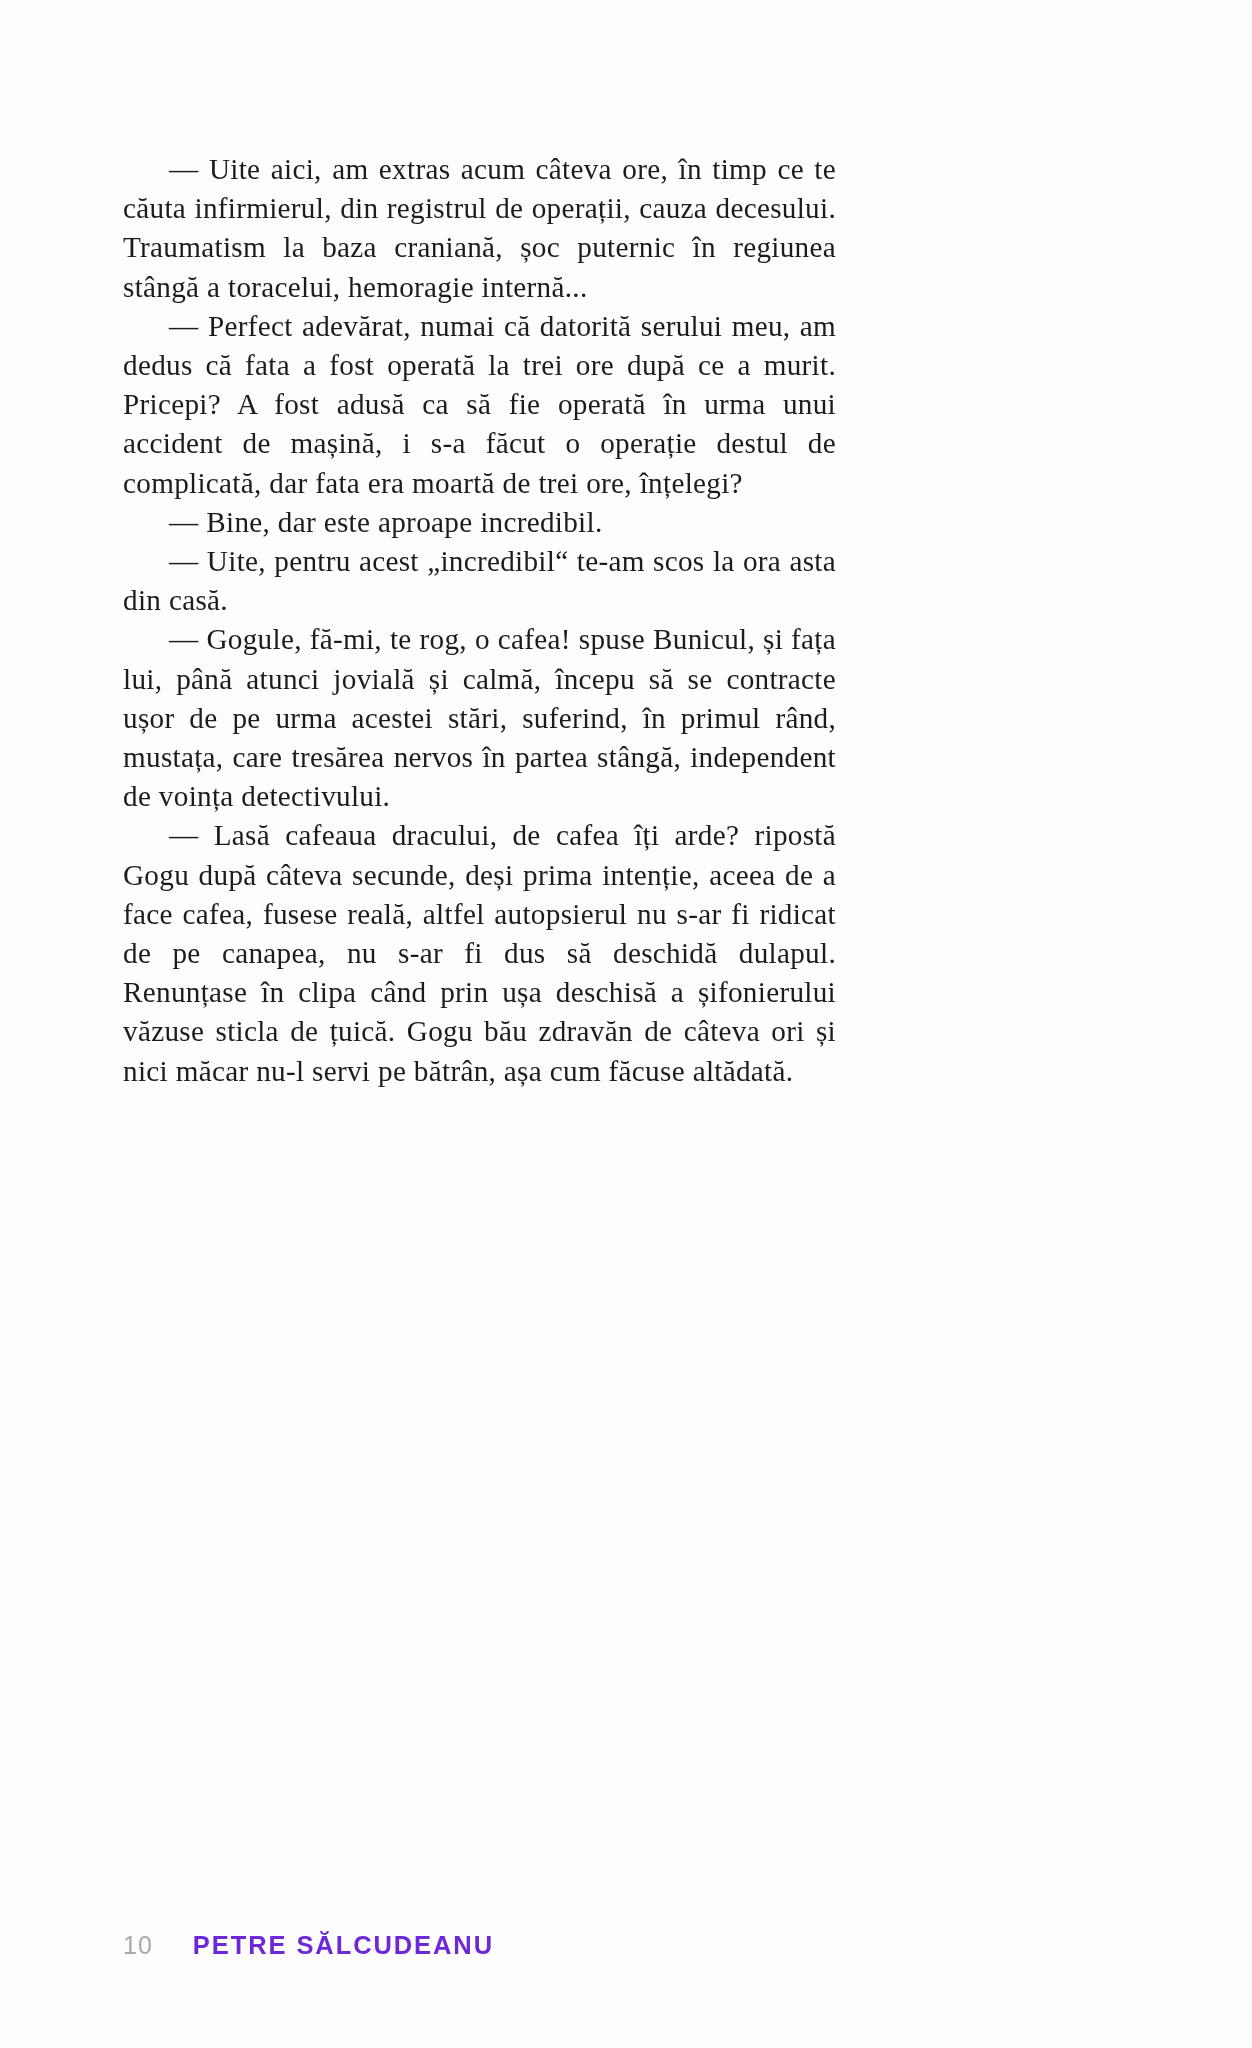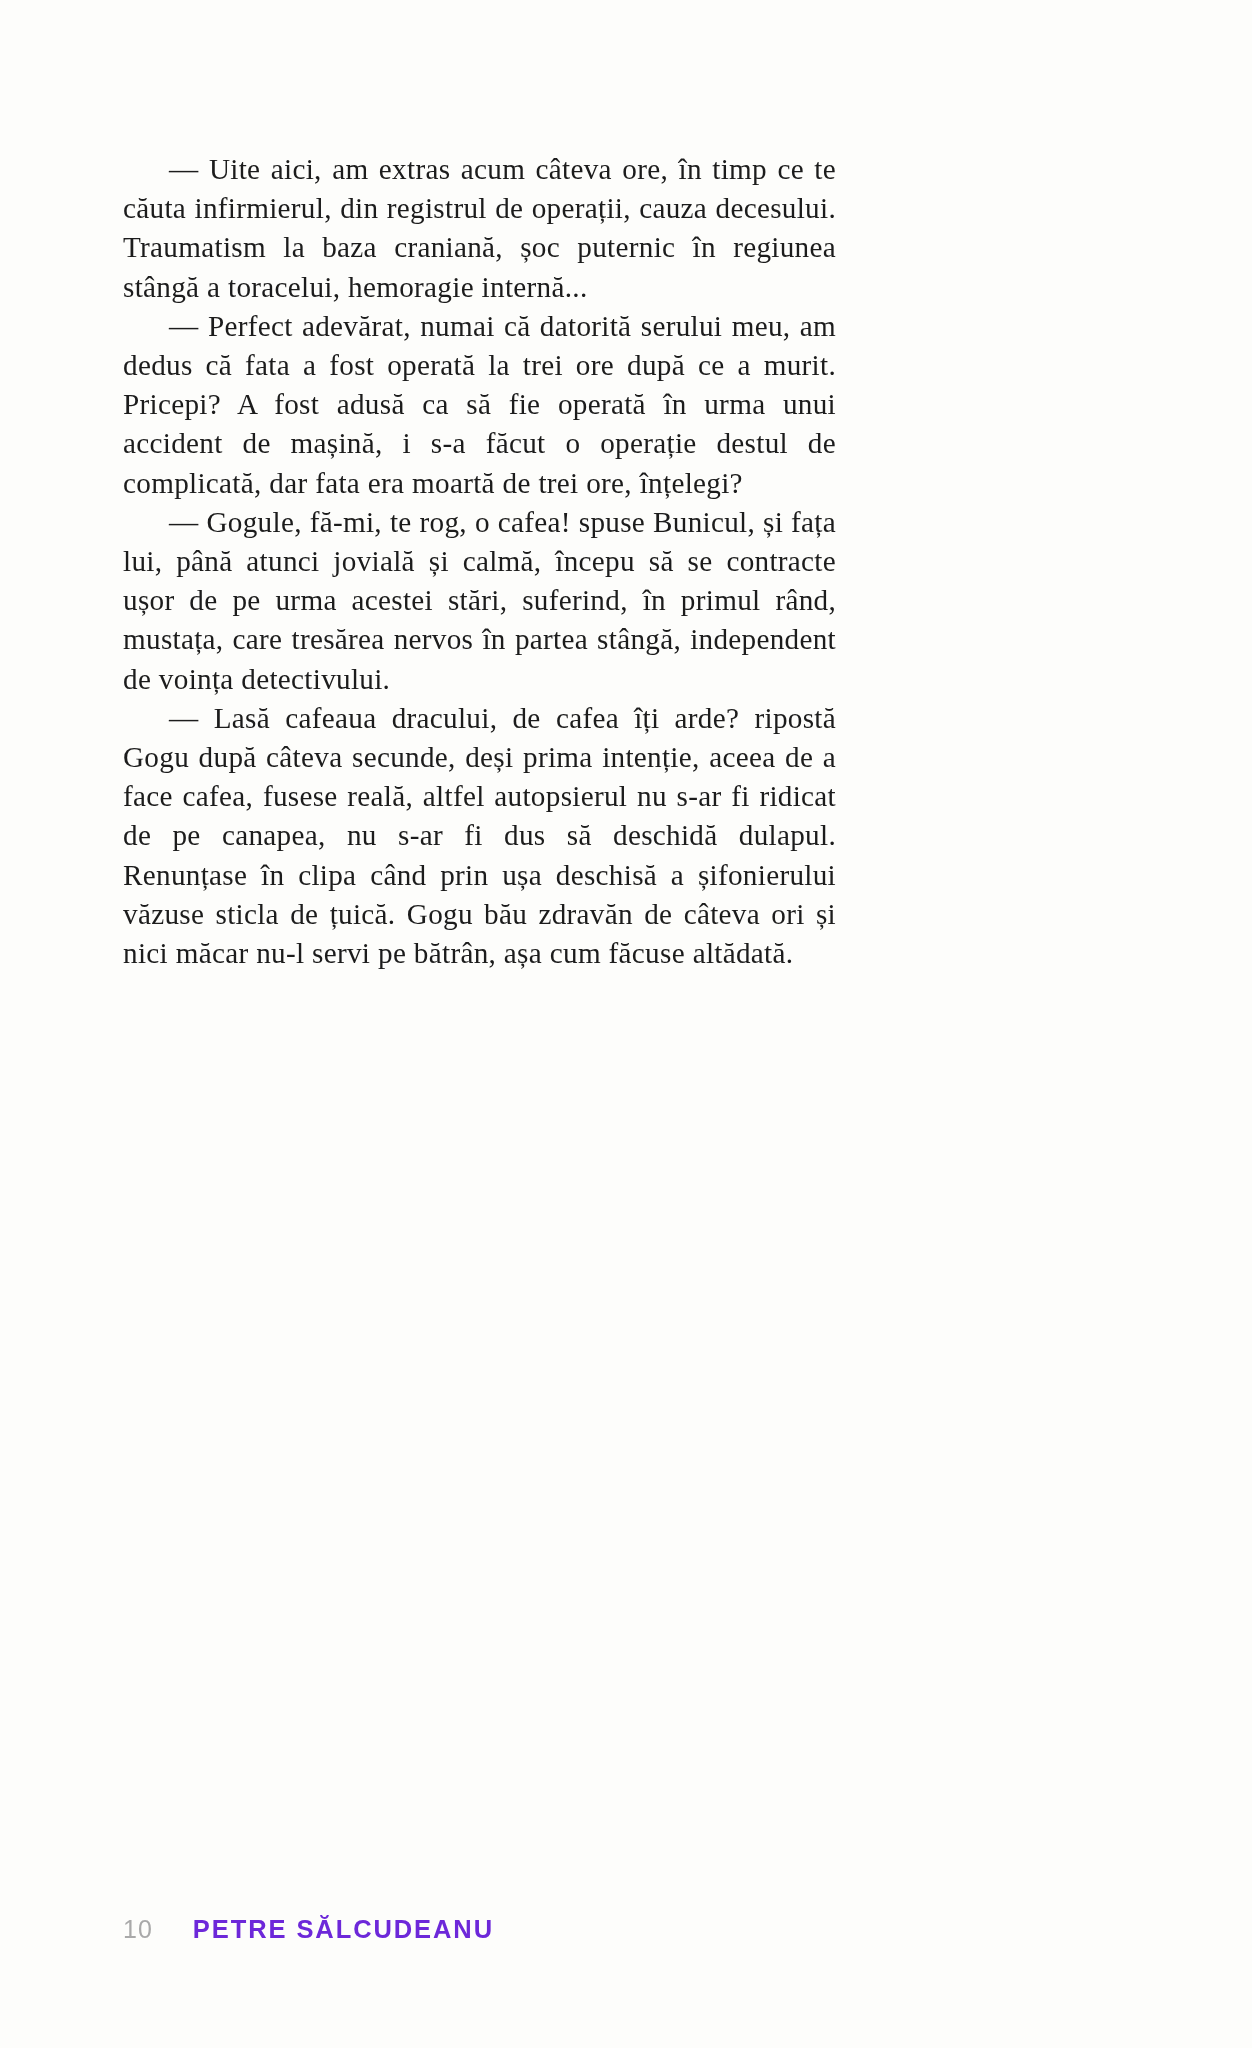--- a/index.html
+++ b/index.html
@@ -64,39 +64,42 @@
     gap: 40px;
   }
 
   .folio {
     font-family: "Liberation Sans", "DejaVu Sans", sans-serif;
     font-size: 25px;
     font-weight: 400;
     color: #a9a9a9;
     letter-spacing: 0.04em;
     line-height: 1;
+    margin-top: 16px;
   }
 
   .running-head {
     font-family: "Liberation Sans", "DejaVu Sans", sans-serif;
     font-size: 25.5px;
     font-weight: 700;
     color: #6d28d9;
     letter-spacing: 0.075em;
     line-height: 1;
   }
 </style>
 </head>
 <body>
 
 <div class="page">
 
   <div class="text-block">
     <p class="para indent">— Uite aici, am extras acum câteva ore, în timp ce te căuta infirmierul, din registrul de operații, cauza decesului. Traumatism la baza craniană, șoc puternic în regiunea stângă a toracelui, hemoragie internă...</p>
     <p class="para indent">— Perfect adevărat, numai că datorită serului meu, am dedus că fata a fost operată la trei ore după ce a murit. Pricepi? A fost adusă ca să fie operată în urma unui accident de mașină, i s-a făcut o operație destul de complicată, dar fata era moartă de trei ore, înțelegi?</p>
+    <p class="para indent">— Bine, dar este aproape incredibil.</p>
+    <p class="para indent">— Uite, pentru acest „incredibil“ te-am scos la ora asta din casă.</p>
     <p class="para indent">— Gogule, fă-mi, te rog, o cafea! spuse Bunicul, și fața lui, până atunci jovială și calmă, începu să se contracte ușor de pe urma acestei stări, suferind, în primul rând, mustața, care tresărea nervos în partea stângă, independent de voința detectivului.</p>
     <p class="para indent">— Lasă cafeaua dracului, de cafea îți arde? ripostă Gogu după câteva secunde, deși prima intenție, aceea de a face cafea, fusese reală, altfel autopsierul nu s-ar fi ridicat de pe canapea, nu s-ar fi dus să deschidă dulapul. Renunțase în clipa când prin ușa deschisă a șifonierului văzuse sticla de țuică. Gogu bău zdravăn de câteva ori și nici măcar nu-l servi pe bătrân, așa cum făcuse altădată.</p>
   </div>
 
   <div class="footer">
     <span class="folio">10</span>
     <span class="running-head">PETRE SĂLCUDEANU</span>
   </div>
 
 </div>

